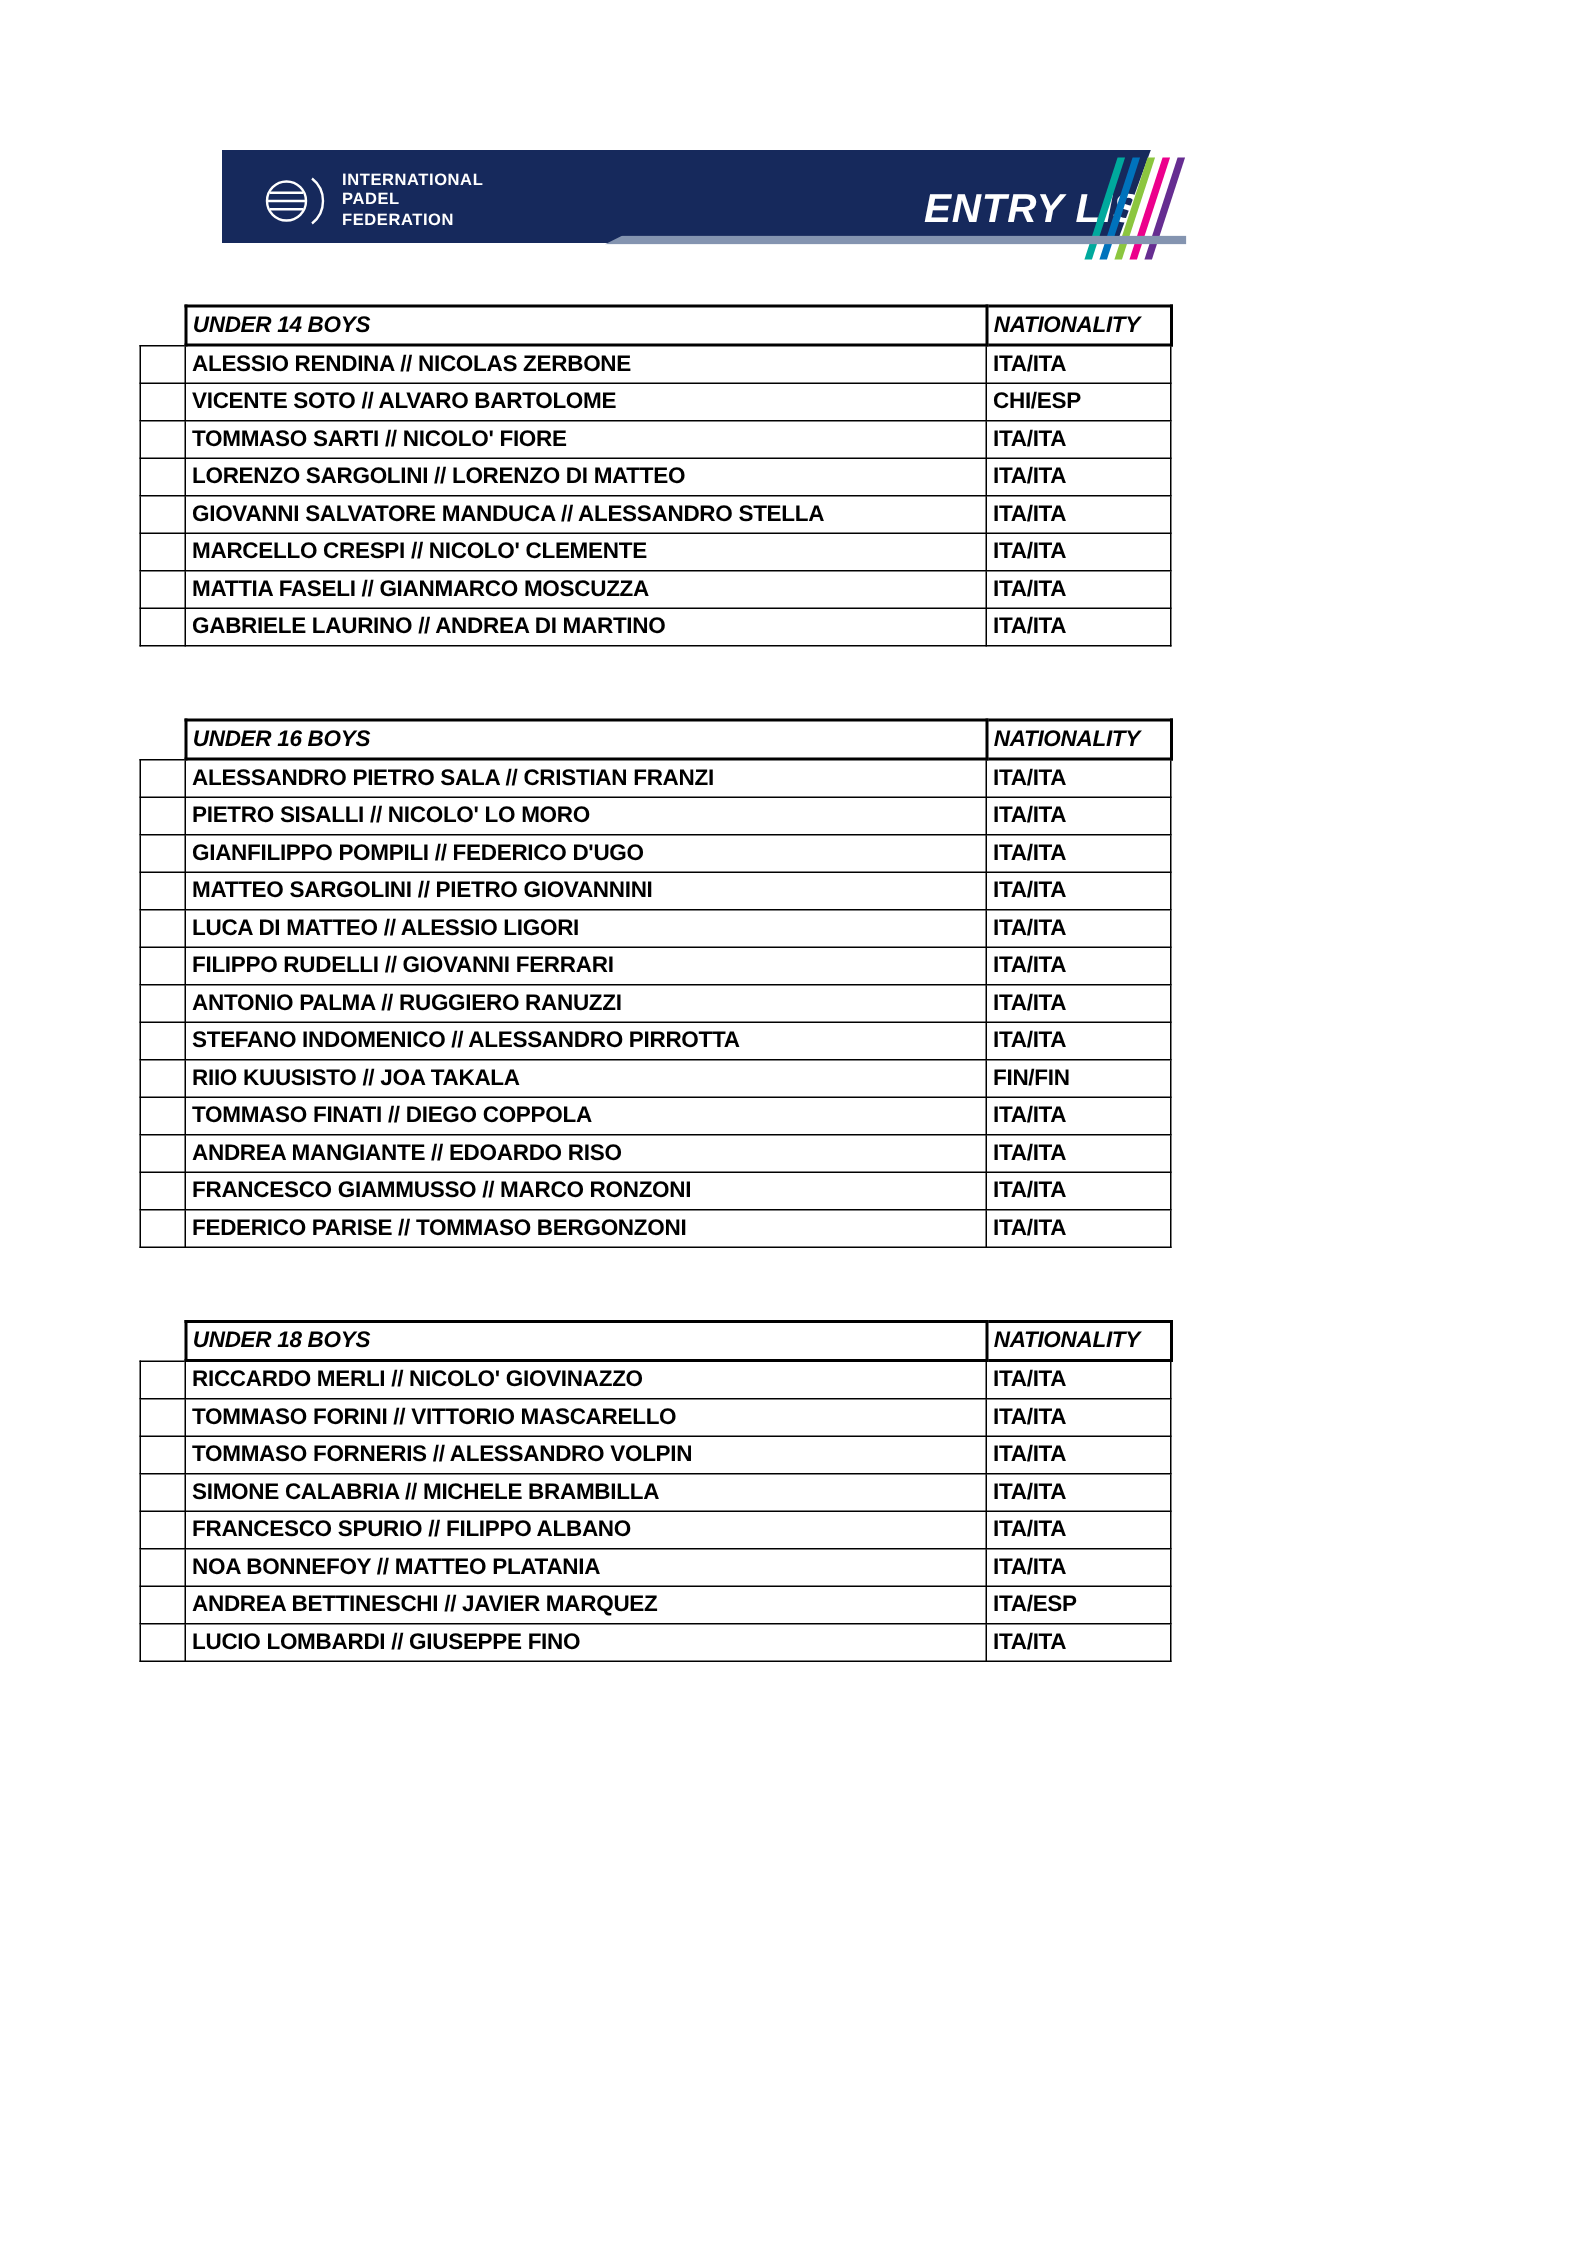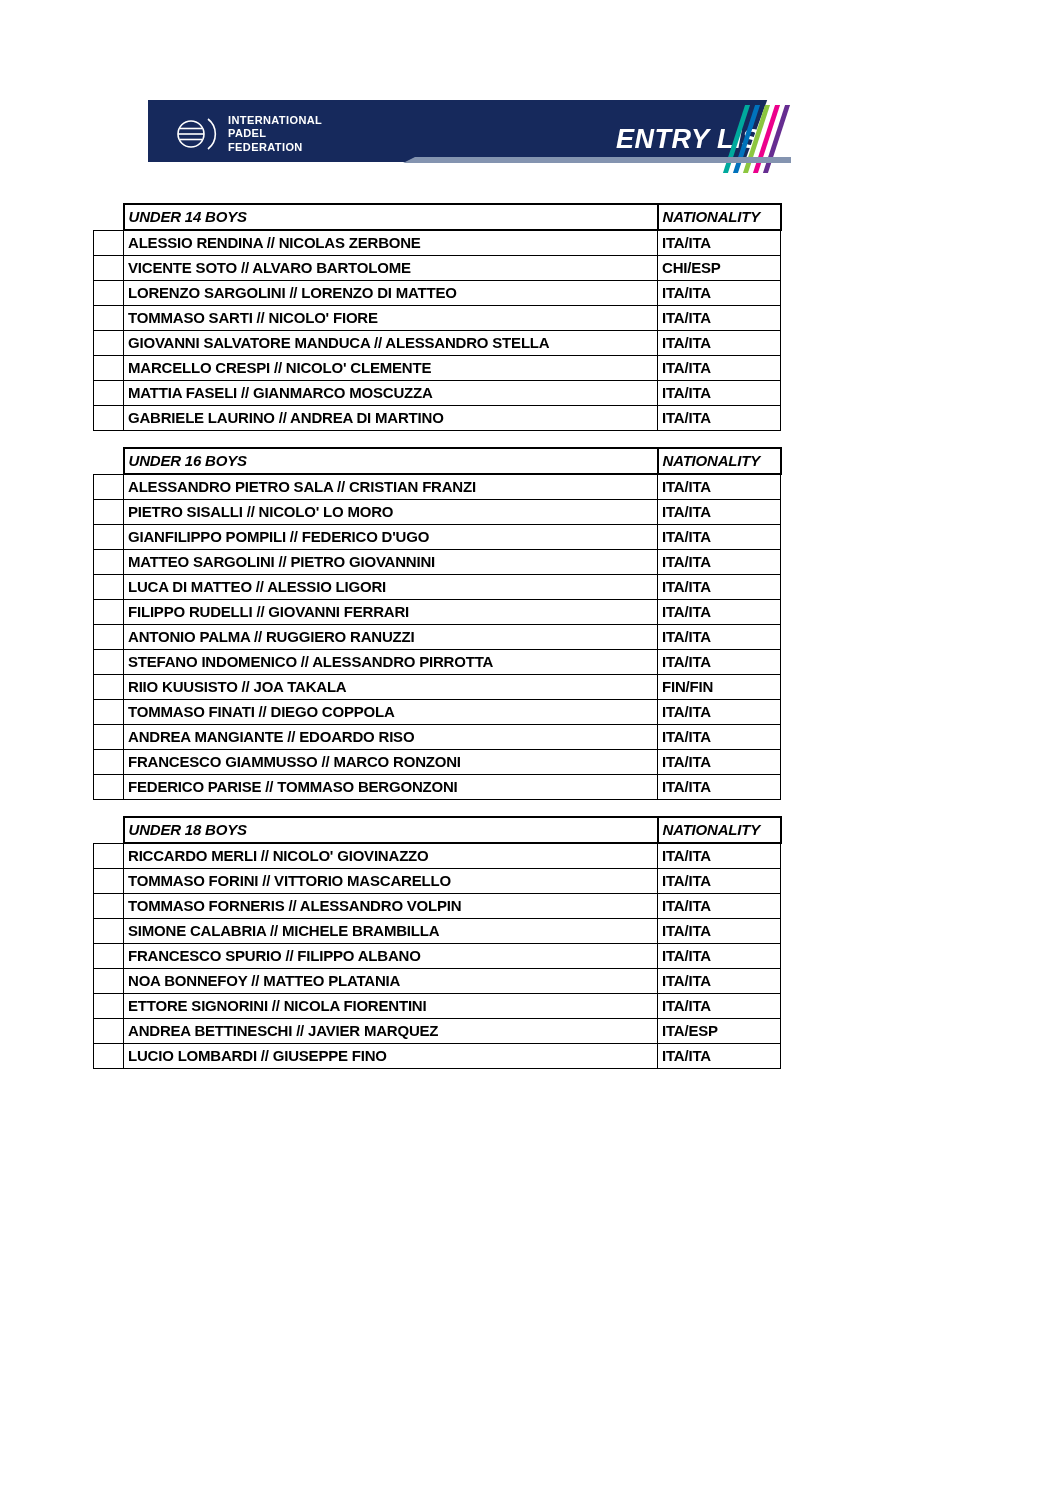--- a/index.html
+++ b/index.html
@@ -28,21 +28,21 @@
     transform:skewX(-18deg);z-index:2;
   }
   .stripe{width:5px;height:100%;}
   .bottom-strip{
     position:absolute;left:255px;right:2px;bottom:-1px;height:6px;z-index:3;
     background:#8494b0;clip-path:polygon(12px 0,100% 0,100% 100%,0 100%);
   }
   
   .tables{position:absolute;left:93px;top:203px;}
   table.entry-table{
-    border-collapse:collapse;table-layout:fixed;margin-bottom:16px;
+    border-collapse:collapse;table-layout:fixed;margin-bottom:48px;
   }
   .c-stub{width:30px}.c-team{width:534px}.c-nat{width:123px}
   table.entry-table td{
     font-weight:700;font-size:15px;letter-spacing:-0.2px;
     padding:0 4px;height:24px;line-height:24px;
     white-space:nowrap;overflow:hidden;vertical-align:middle;
   }
   td.head{border:2px solid #000;font-style:italic;}
   td.stub-head{border:none;}
   tbody td{border:1px solid #000;}
@@ -102,26 +102,26 @@
           <td class="team">ALESSIO RENDINA // NICOLAS ZERBONE</td>
           <td class="nat">ITA/ITA</td>
         </tr>
         <tr>
           <td class="stub"></td>
           <td class="team">VICENTE SOTO // ALVARO BARTOLOME</td>
           <td class="nat">CHI/ESP</td>
         </tr>
         <tr>
           <td class="stub"></td>
+          <td class="team">TOMMASO SARTI // NICOLO' FIORE</td>
+          <td class="nat">ITA/ITA</td>
+        </tr>
+        <tr>
+          <td class="stub"></td>
           <td class="team">LORENZO SARGOLINI // LORENZO DI MATTEO</td>
-          <td class="nat">ITA/ITA</td>
-        </tr>
-        <tr>
-          <td class="stub"></td>
-          <td class="team">TOMMASO SARTI // NICOLO' FIORE</td>
           <td class="nat">ITA/ITA</td>
         </tr>
         <tr>
           <td class="stub"></td>
           <td class="team">GIOVANNI SALVATORE MANDUCA // ALESSANDRO STELLA</td>
           <td class="nat">ITA/ITA</td>
         </tr>
         <tr>
           <td class="stub"></td>
           <td class="team">MARCELLO CRESPI // NICOLO' CLEMENTE</td>
@@ -261,25 +261,20 @@
           <td class="team">FRANCESCO SPURIO // FILIPPO ALBANO</td>
           <td class="nat">ITA/ITA</td>
         </tr>
         <tr>
           <td class="stub"></td>
           <td class="team">NOA BONNEFOY // MATTEO PLATANIA</td>
           <td class="nat">ITA/ITA</td>
         </tr>
         <tr>
           <td class="stub"></td>
-          <td class="team">ETTORE SIGNORINI // NICOLA FIORENTINI</td>
-          <td class="nat">ITA/ITA</td>
-        </tr>
-        <tr>
-          <td class="stub"></td>
           <td class="team">ANDREA BETTINESCHI // JAVIER MARQUEZ</td>
           <td class="nat">ITA/ESP</td>
         </tr>
         <tr>
           <td class="stub"></td>
           <td class="team">LUCIO LOMBARDI // GIUSEPPE FINO</td>
           <td class="nat">ITA/ITA</td>
         </tr>
       </tbody>
   </table>

